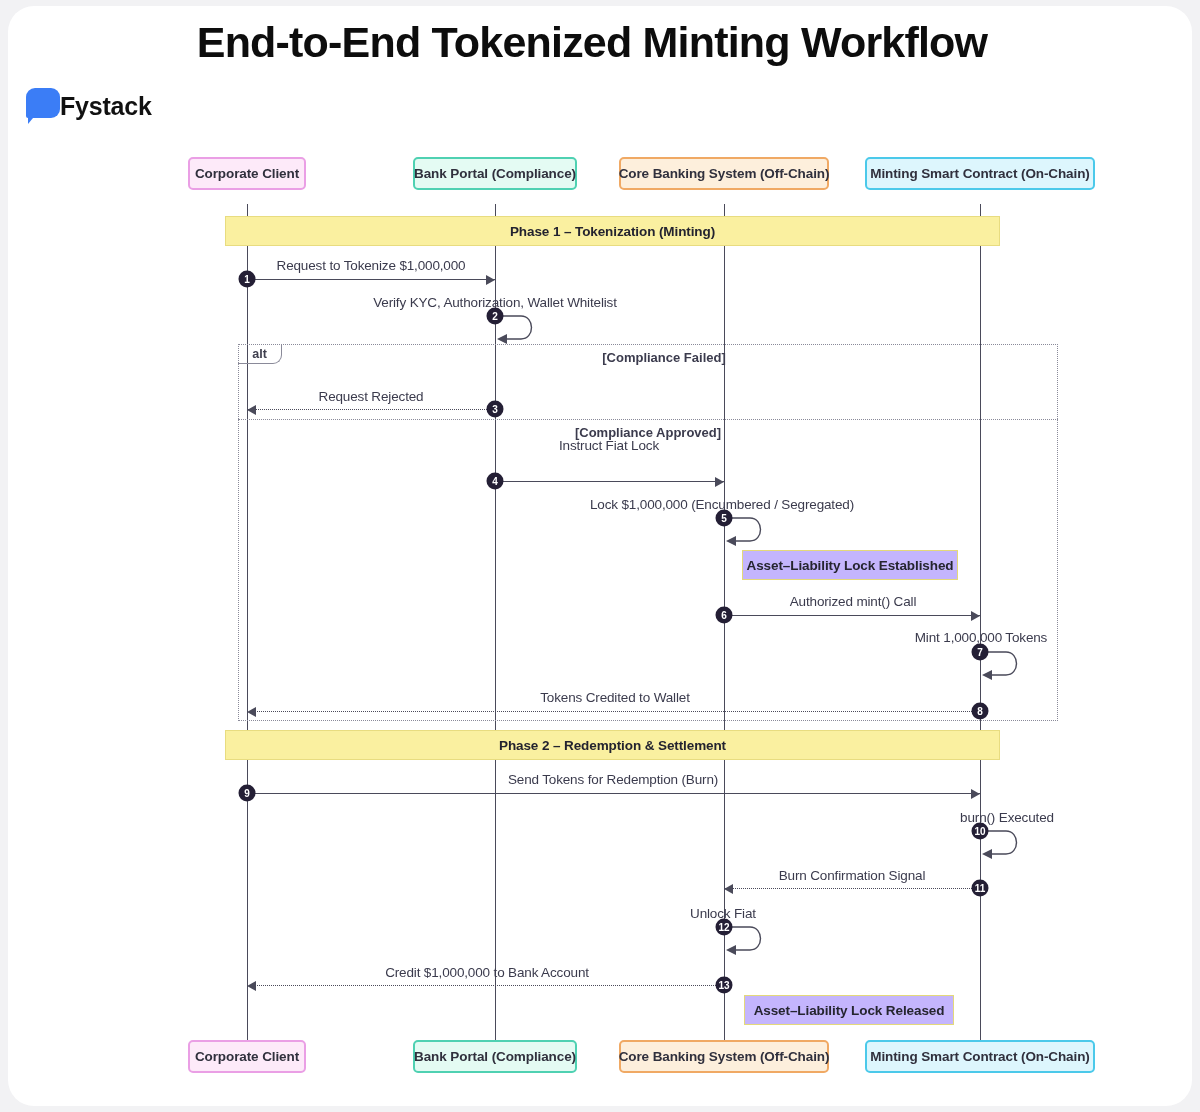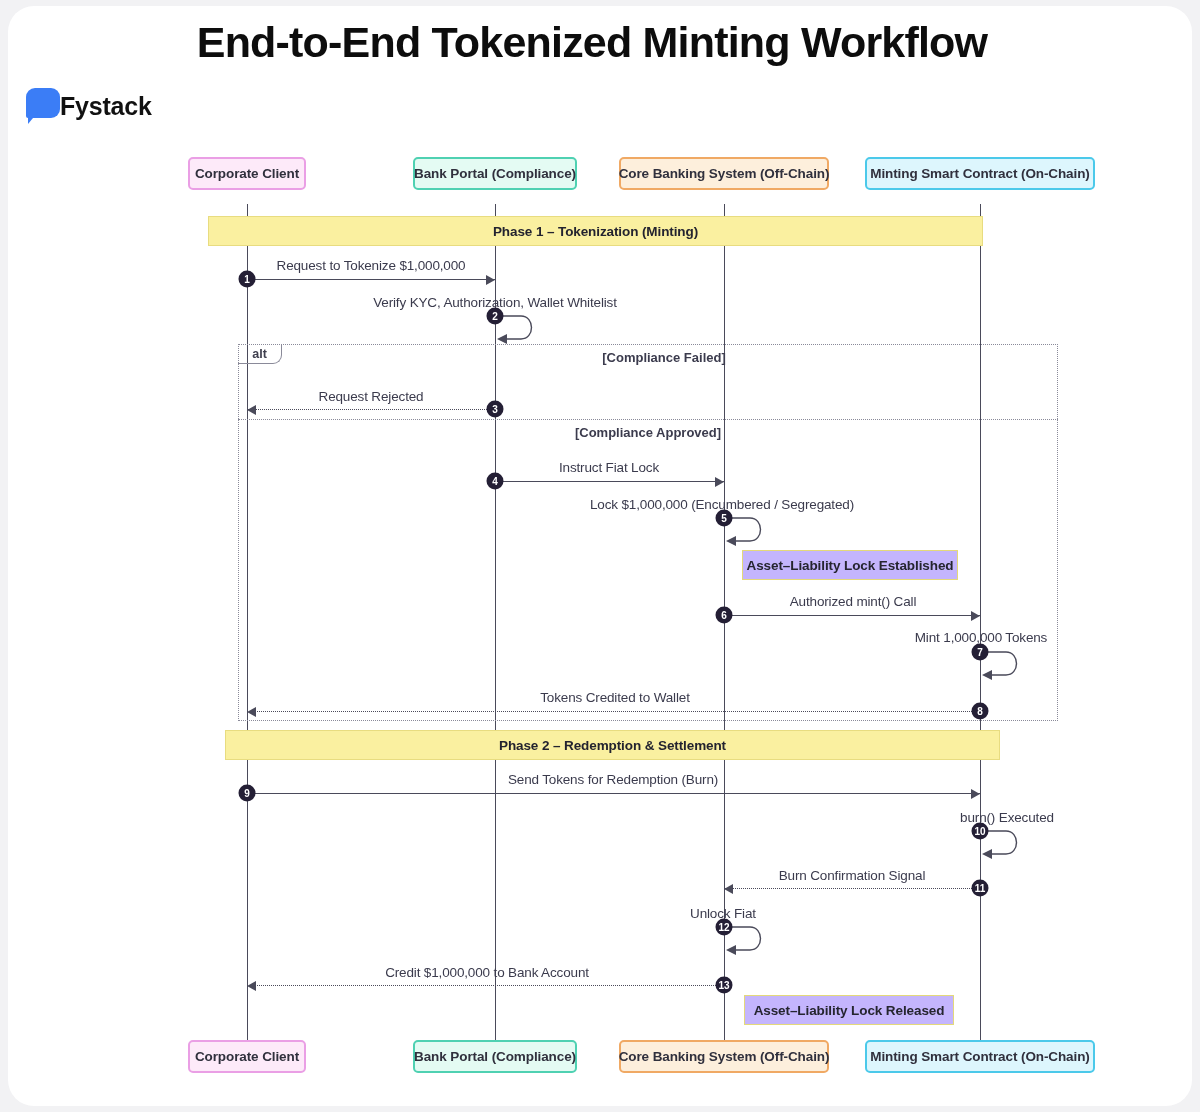--- a/index.html
+++ b/index.html
@@ -255,37 +255,37 @@
       <div class="pbox" style="left: 865px; top: 157px; width: 230px; background: rgb(221, 246, 253); border-color: rgb(75, 201, 234);">Minting Smart Contract (On-Chain)</div>
       <div class="pbox" style="left: 188px; top: 1040px; width: 118px; background: rgb(253, 234, 249); border-color: rgb(234, 159, 229);">Corporate Client</div>
       <div class="pbox" style="left: 413px; top: 1040px; width: 164px; background: rgb(228, 251, 243); border-color: rgb(79, 209, 178);">Bank Portal (Compliance)</div>
       <div class="pbox" style="left: 619px; top: 1040px; width: 210px; background: rgb(253, 239, 220); border-color: rgb(240, 169, 100);">Core Banking System (Off-Chain)</div>
       <div class="pbox" style="left: 865px; top: 1040px; width: 230px; background: rgb(221, 246, 253); border-color: rgb(75, 201, 234);">Minting Smart Contract (On-Chain)</div>
       <div class="altbox" style="left: 238px; top: 344px; width: 820px; height: 377px;"></div>
       <div class="alttab" style="left: 238px; top: 344px;">alt</div>
       <div class="altcond" style="left: 664px; top: 350px;">[Compliance Failed]</div>
       <div class="altdiv" style="left: 238px; top: 419px; width: 820px;"></div>
       <div class="altcond" style="left: 648px; top: 425px;">[Compliance Approved]</div>
-      <div class="phase" style="left: 208px; top: 216px; width: 775px; background: rgb(250, 240, 160);">Phase 1 – Tokenization (Minting)</div>
+      <div class="phase" style="left: 225px; top: 216px; width: 775px; background: rgb(250, 240, 160);">Phase 1 – Tokenization (Minting)</div>
       <div class="phase" style="left: 225px; top: 730px; width: 775px; background: rgb(250, 240, 160);">Phase 2 – Redemption &amp; Settlement</div>
       <div class="msglabel" style="left: 371px; top: 258px;">Request to Tokenize $1,000,000</div>
       <div class="line-solid" style="left: 247px; top: 279px; width: 248px;"></div>
       <div class="arrowhead arrow-right" style="top: 275px; left: 486px;"></div>
       <div class="seqnum" style="left: 247px; top: 279px;">1</div>
       <div class="msglabel" style="left: 495px; top: 295px;">Verify KYC, Authorization, Wallet Whitelist</div>
       <svg width="56" height="40" class="selfloop" style="left: 495px; top: 313px;">
         <path d="M2,3 L26,3 C40,3 40,26 26,26 L8,26" fill="none" stroke="#4a4a5a" stroke-width="1.4"></path>
         <path d="M12,21 L2,26 L12,31 Z" fill="#4a4a5a"></path>
       </svg>
       <div class="seqnum" style="left: 495px; top: 316px;">2</div>
       <div class="msglabel" style="left: 371px; top: 389px;">Request Rejected</div>
       <div class="line-dotted" style="left: 247px; top: 409px; width: 248px;"></div>
       <div class="arrowhead arrow-left" style="top: 405px; left: 247px;"></div>
       <div class="seqnum" style="left: 495px; top: 409px;">3</div>
-      <div class="msglabel" style="left: 609px; top: 460px; text-align: right;">Instruct Fiat Lock</div>
+      <div class="msglabel" style="left: 609px; top: 438px; text-align: right;">Instruct Fiat Lock</div>
       <div class="line-solid" style="left: 495px; top: 481px; width: 229px;"></div>
       <div class="arrowhead arrow-right" style="top: 477px; left: 715px;"></div>
       <div class="seqnum" style="left: 495px; top: 481px;">4</div>
       <div class="msglabel" style="left: 722px; top: 497px;">Lock $1,000,000 (Encumbered / Segregated)</div>
       <svg width="56" height="40" class="selfloop" style="left: 724px; top: 515px;">
         <path d="M2,3 L26,3 C40,3 40,26 26,26 L8,26" fill="none" stroke="#4a4a5a" stroke-width="1.4"></path>
         <path d="M12,21 L2,26 L12,31 Z" fill="#4a4a5a"></path>
       </svg>
       <div class="seqnum" style="left: 724px; top: 518px;">5</div>
       <div class="msglabel" style="left: 853px; top: 594px;">Authorized mint() Call</div>

